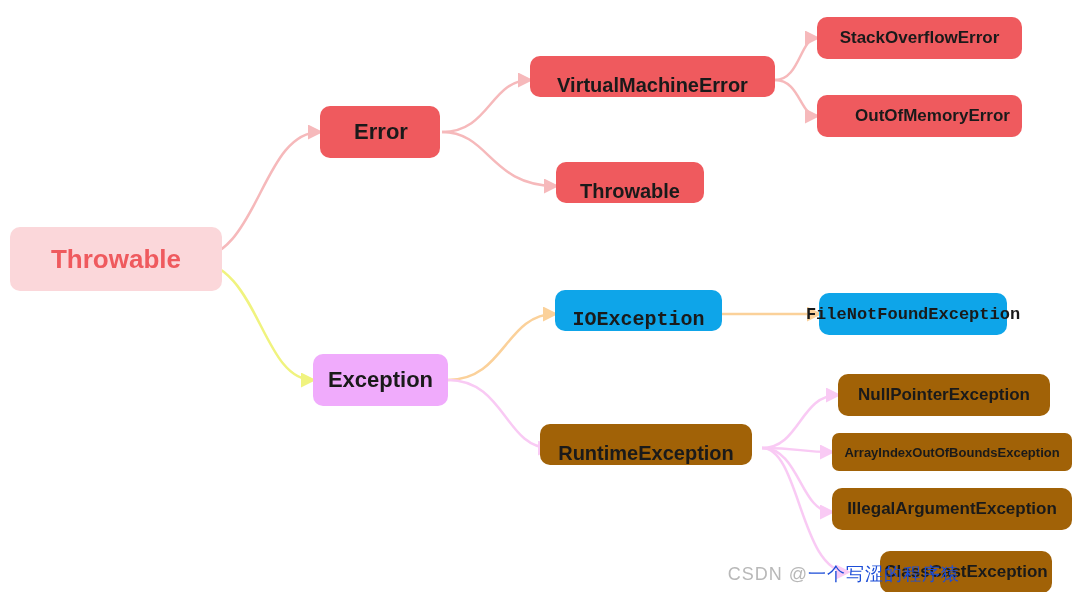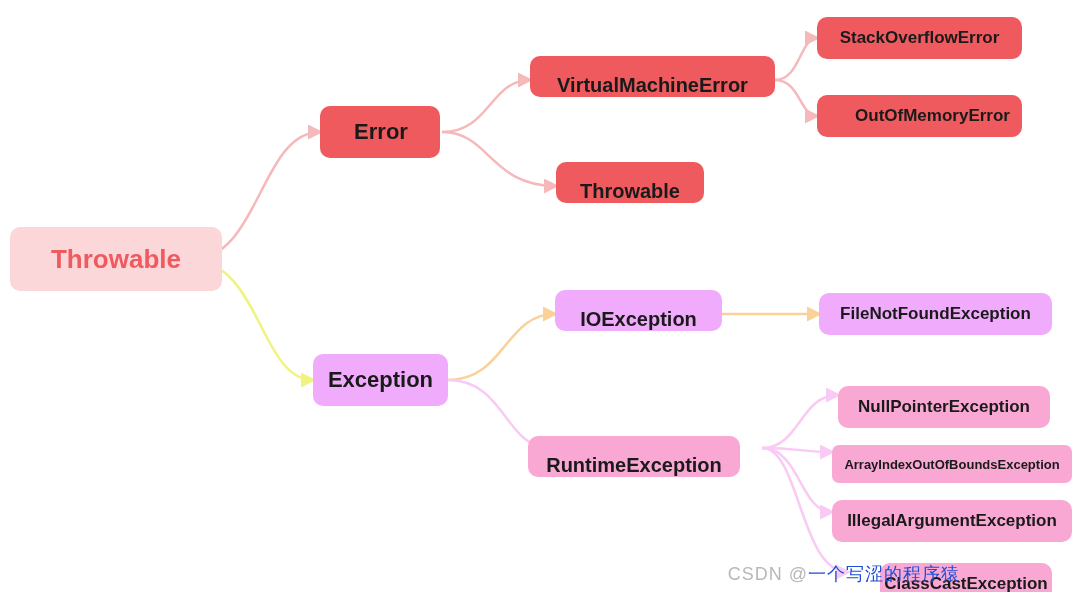--- a/index.html
+++ b/index.html
@@ -6,22 +6,22 @@
     body { width: 1080px; height: 592px; background: #fff; font-family: "Comic Sans MS", "Segoe Script", cursive, sans-serif; position: relative; }
     .node { position: absolute; display: flex; align-items: center; justify-content: center; border-radius: 10px; font-weight: bold; padding: 0 14px; white-space: nowrap; }
     .sz-l  { font-size: 26px; height: 64px; }
     .sz-m  { font-size: 22px; height: 52px; }
     .sz-s  { font-size: 20px; height: 41px; align-items: flex-end; }
     .sz-xs { font-size: 17px; height: 42px; }
     .sz-xxs{ font-size: 13px; height: 38px; border-radius: 7px; }
     .c-pink-light { background:#fbd7da; color:#ef5a5e; }
     .c-red        { background:#ef5a5e; color:#1a1a1a; }
     .c-yellow     { background:#f0abfc; color:#1a1a1a; }
-    .c-orange     { background:#f0abfc; color:#1a1a1a; }
-    .c-magenta    { background:#f9a8d4; color:#1a1a1a;margin-top:12px; }
+    .c-orange     { background:#0ea5e9; color:#1a1a1a;font-family:Liberation Mono, monospace; }
+    .c-magenta    { background:#a16207; color:#1a1a1a; }
     svg.edges { position:absolute; left:0; top:0; width:1080px; height:592px; pointer-events:none; }
     path.edge-red { stroke:#f6b9bb; fill:none; stroke-width:2.5; }
     path.edge-yel { stroke:#f0f37f; fill:none; stroke-width:2.5; }
     path.edge-org { stroke:#fbd19a; fill:none; stroke-width:2.5; }
     path.edge-mag { stroke:#f9caf4; fill:none; stroke-width:2.5; }
     
     .watermark { position:absolute; right:120px; bottom:6px; font-size:18px; color:#b8b8b8; font-family: sans-serif; letter-spacing:1px; }
     .watermark .cn { color:#1d4ed8; }
   </style>
 </head>
@@ -95,25 +95,25 @@
   </div>
 
 <div class="node sz-xs c-red" style="left:817px; top:95px; width:205px;padding-left:40px;">
     <span>OutOfMemoryError</span>
   </div>
 
 <div class="node sz-s c-orange" style="left:555px; top:290px; width:167px;">
     <span>IOException</span>
   </div>
 
-<div class="node sz-xs c-orange" style="left:819px; top:293px; width:233px;">
+<div class="node sz-xs c-orange" style="left:819px; top:293px; width:188px;">
     <span>FileNotFoundException</span>
   </div>
 
-<div class="node sz-s c-magenta" style="left:528px; top:424px; width:212px;">
+<div class="node sz-s c-magenta" style="left:540px; top:424px; width:212px;">
     <span>RuntimeException</span>
   </div>
 
 <div class="node sz-xs c-magenta" style="left:838px; top:374px; width:212px;">
     <span>NullPointerException</span>
   </div>
 
 <div class="node sz-xxs c-magenta" style="left:832px; top:433px; width:240px;">
     <span>ArrayIndexOutOfBoundsException</span>
   </div>

